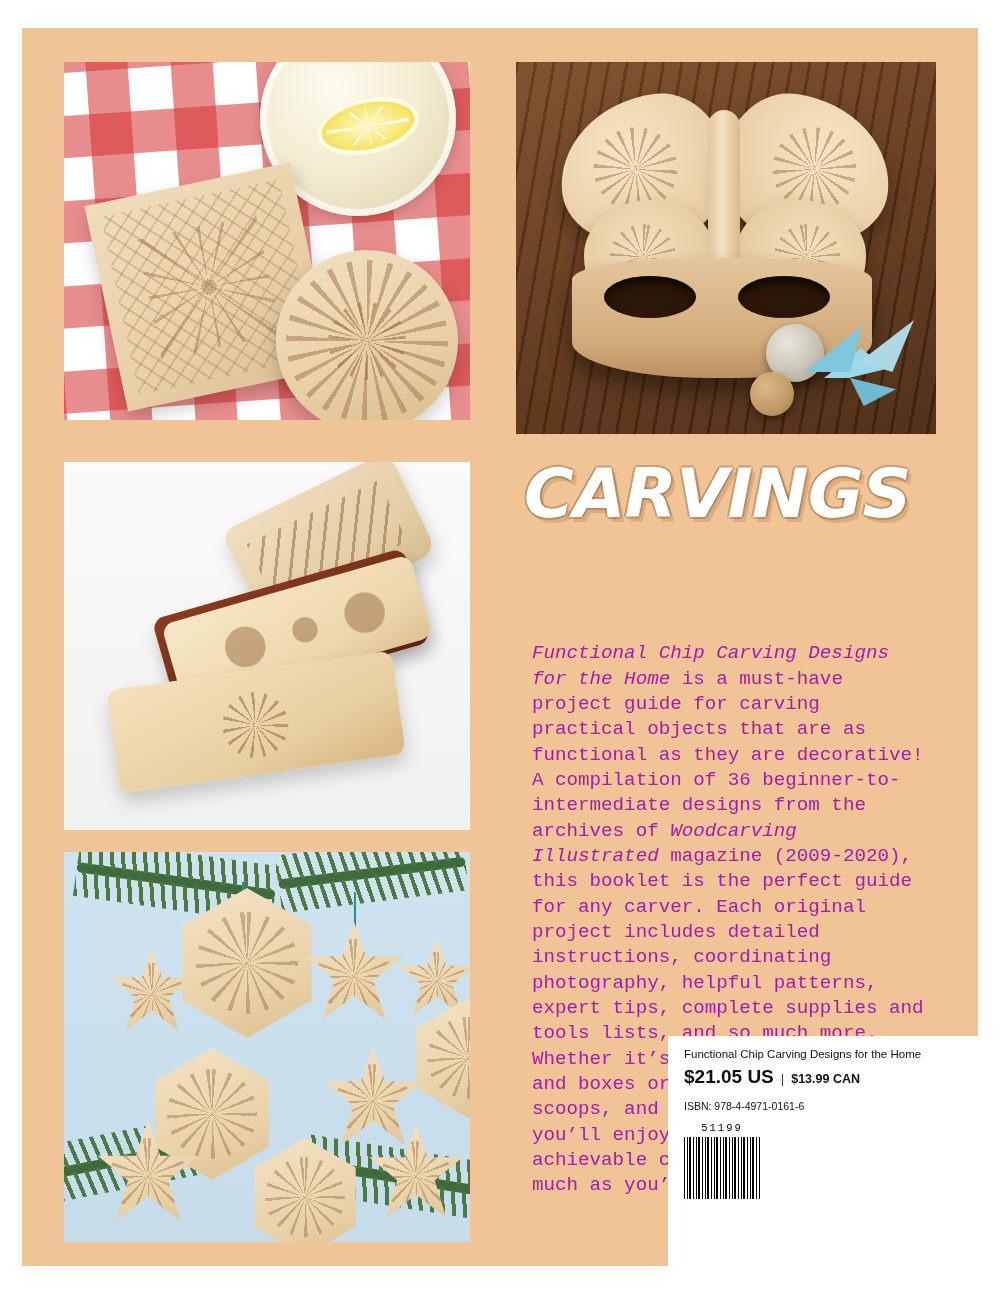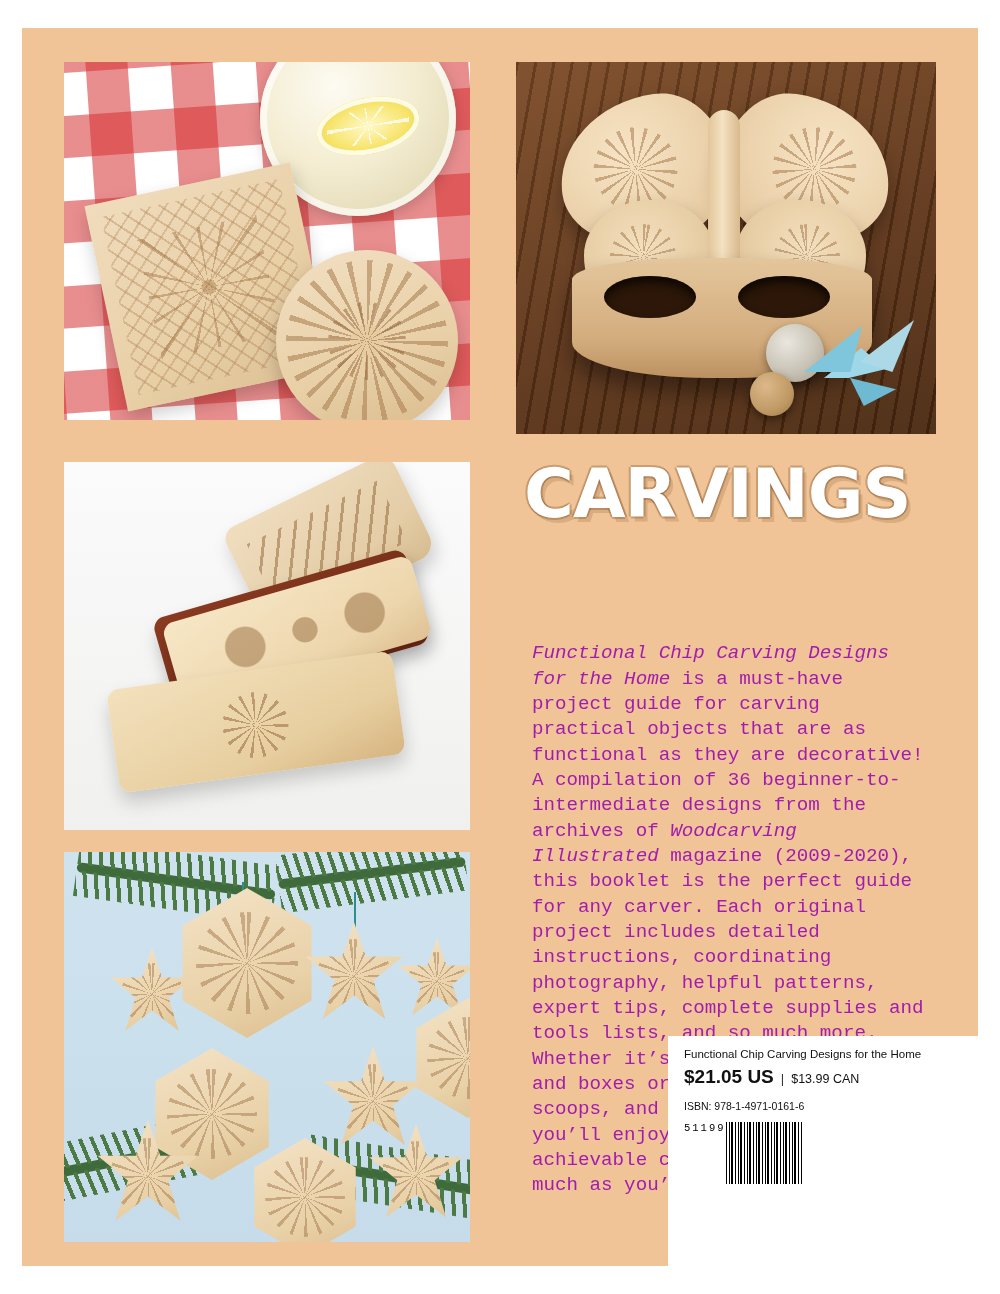--- a/index.html
+++ b/index.html
@@ -379,20 +379,21 @@
     font-size: 68px;
     line-height: .94;
     letter-spacing: -1px;
     color: #ffffff;
     text-shadow:
       2px 0 0 rgba(120,70,30,.30),
       -2px 0 0 rgba(120,70,30,.30),
       0 2px 0 rgba(120,70,30,.30),
       0 -2px 0 rgba(120,70,30,.30),
       4px 5px 0 rgba(120,70,30,.18);
+    font-style: italic;
   }
   .headline .l2 { display: block; }
 
   
   .blurb {
     position: absolute;
     left: 524px; top: 622px;
     width: 400px;
     font-family: Liberation Mono, monospace;
     font-size: 19.2px;
@@ -425,21 +426,21 @@
     display: flex;
     align-items: baseline;
     gap: 7px;
   }
   .bc-price .sep {
     font-weight: 400;
     font-size: 13px;
     color: #333;
   }
   .bc-price .can {
-    font-weight: 400;
+    font-weight: 700;
     font-size: 12.5px;
     color: #111;
   }
   .bc-isbn {
     margin-top: 12px;
     font-size: 10.5px;
     color: #111;
   }
   .bars-row {
     margin-top: 10px;
@@ -465,21 +466,21 @@
     margin-top: 3px;
   }
   .addon-top {
     font-family: "Liberation Mono", monospace;
     font-size: 10.5px;
     letter-spacing: 2px;
     color: #000;
     margin-bottom: 3px;
     text-align: center;
   }
-  .bc-col { display: flex; flex-direction: row; }
+  .bc-col { display: flex; flex-direction: column; }
 </style>
 </head>
 <body>
 
 <div class="cover">
 
   <div class="edge-left"></div>
   <div class="edge-right"></div>
 
   <div class="photo" id="photo-coasters">
@@ -545,21 +546,21 @@
 
   <p class="blurb"><i>Functional Chip Carving Designs for the Home</i><span> is a must-have project guide for carving practical objects that are as functional as they are decorative! A compilation of 36 beginner-to-intermediate designs from the archives of </span><i>Woodcarving Illustrated</i><span> magazine (2009-2020), this booklet is the perfect guide for any carver. Each original project includes detailed instructions, coordinating photography, helpful patterns, expert tips, complete supplies and tools lists, and so much more. Whether it’s bowls, beard combs, and boxes or coasters, coffee scoops, and Christmas decorations, you’ll enjoy carving these achievable chip carved designs as much as you’ll enjoy using them!</span></p>
 
   <div class="barcode-block">
     <div class="bc-title">Functional Chip Carving Designs for the Home</div>
     <div class="bc-price">
       <span>$21.05 US</span>
       <span class="sep">|</span>
       <span class="can">$13.99 CAN</span>
     </div>
-    <div class="bc-isbn">ISBN: 978-1-4971-0161-6</div>
+    <div class="bc-isbn">ISBN: 978-4-4971-0161-6</div>
     <div class="bars-row">
       <div class="bc-col">
         <div class="addon-top">51199</div>
         <div class="bars addon"></div>
       </div>
     </div>
   </div>
 
 </div>
 

